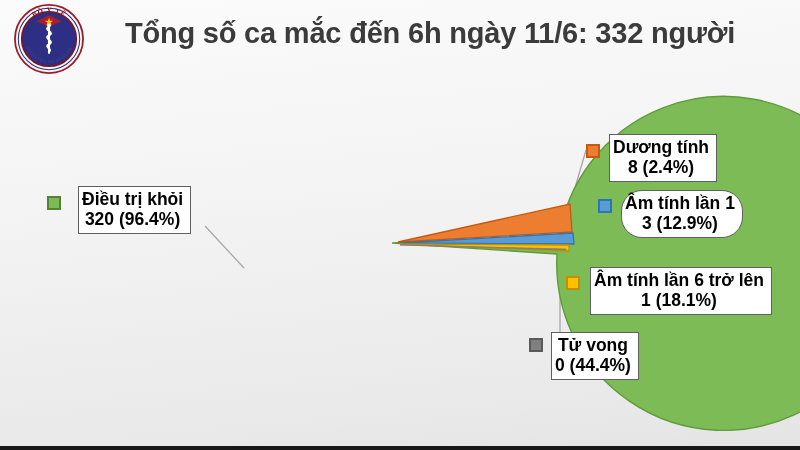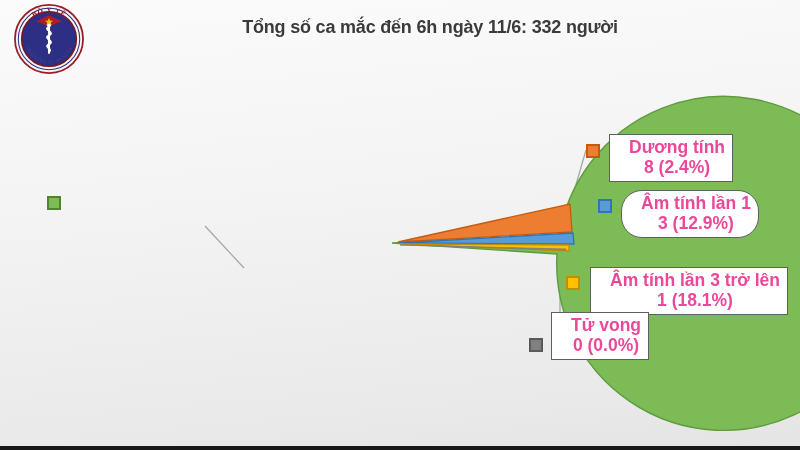--- a/index.html
+++ b/index.html
@@ -32,21 +32,21 @@
     height: 74px;
   }
 
   
   #title {
     position: absolute;
     left: 100px;
     top: 17px;
     width: 660px;
     text-align: center;
-    font-size: 18px;
+    font-size: 29px;
     font-weight: bold;
     color: #3b3b3b;
     letter-spacing: -0.2px;
     white-space: nowrap;
   }
 
   
   #chart {
     position: absolute;
     left: 0;
@@ -56,24 +56,24 @@
   }
 
   
   .callout {
     position: absolute;
     box-sizing: border-box;
     border: 1.6px solid #606060;
     background: #ffffff;
     font-size: 17.5px;
     font-weight: bold;
-    color: #ec4899;
+    color: #000000;
     line-height: 1.17;
     text-align: center;
-    padding: 2px 7px 3px 19px;
+    padding: 2px 7px 3px 3px;
     white-space: nowrap;
   }
   .callout .l2 { display: block; }
 
   .swatch {
     position: absolute;
     width: 14px;
     height: 14px;
     box-sizing: border-box;
     border: 2px solid rgba(0,0,0,0.18);
@@ -85,21 +85,21 @@
 
   #cal-orange  { left: 609px; top: 134px; }
   #sw-orange   { left: 586px; top: 144px; border-color:#C55A11; background:#ED7D31; }
 
   #cal-blue    { left: 621px; top: 190px; border-radius: 21px; }
   #sw-blue     { left: 598px; top: 199px; border-color:#2E75B6; background:#5B9BD5; }
 
   #cal-yellow  { left: 590px; top: 267px; }
   #sw-yellow   { left: 566px; top: 276px; border-color:#BF9000; background:#FFC000; }
 
-  #cal-gray    { left: 551px; top: 312px; }
+  #cal-gray    { left: 551px; top: 332px; }
   #sw-gray     { left: 529px; top: 338px; border-color:#5A5A5A; background:#808080; }
 </style>
 </head>
 <body>
 
 <div id="stage">
 
   <div id="logo">
     <svg viewBox="0 0 100 100" width="78" height="74" aria-hidden="true">
 
@@ -153,38 +153,42 @@
     <path d="M 398 242 L 570 204 L 572 232 Z" fill="#ED7D31" stroke="#C55A11" stroke-width="1.3"></path>
 
     <path d="M 400 243 L 573 233 L 574 244 Z" fill="#5B9BD5" stroke="#2E75B6" stroke-width="1.3"></path>
 
     <path d="M 400 244 L 569 245 L 569 251 Z" fill="#FFC000" stroke="#BF9000" stroke-width="1.3"></path>
 
     <path d="M 400 245 L 566 249 L 566 250 Z" fill="#808080" stroke="#808080" stroke-width="0.8"></path>
   </svg>
 
   <span class="swatch" id="sw-green"></span>
+  <div class="callout" id="cal-green">
+    <span>Điều trị khỏi</span>
+    <span class="l2">320 (96.4%)</span>
+  </div>
 
   <span class="swatch" id="sw-orange"></span>
   <div class="callout" id="cal-orange">
     <span>Dương tính</span>
     <span class="l2">8 (2.4%)</span>
   </div>
 
   <span class="swatch" id="sw-blue"></span>
   <div class="callout" id="cal-blue">
     <span>Âm tính lần 1</span>
     <span class="l2">3 (12.9%)</span>
   </div>
 
   <span class="swatch" id="sw-yellow"></span>
   <div class="callout" id="cal-yellow">
-    <span>Âm tính lần 3 trở lên</span>
+    <span>Âm tính lần 6 trở lên</span>
     <span class="l2">1 (18.1%)</span>
   </div>
 
   <span class="swatch" id="sw-gray"></span>
   <div class="callout" id="cal-gray">
     <span>Tử vong</span>
-    <span class="l2">0 (0.0%)</span>
+    <span class="l2">0 (44.4%)</span>
   </div>
 
 </div>
 
 </body></html>

